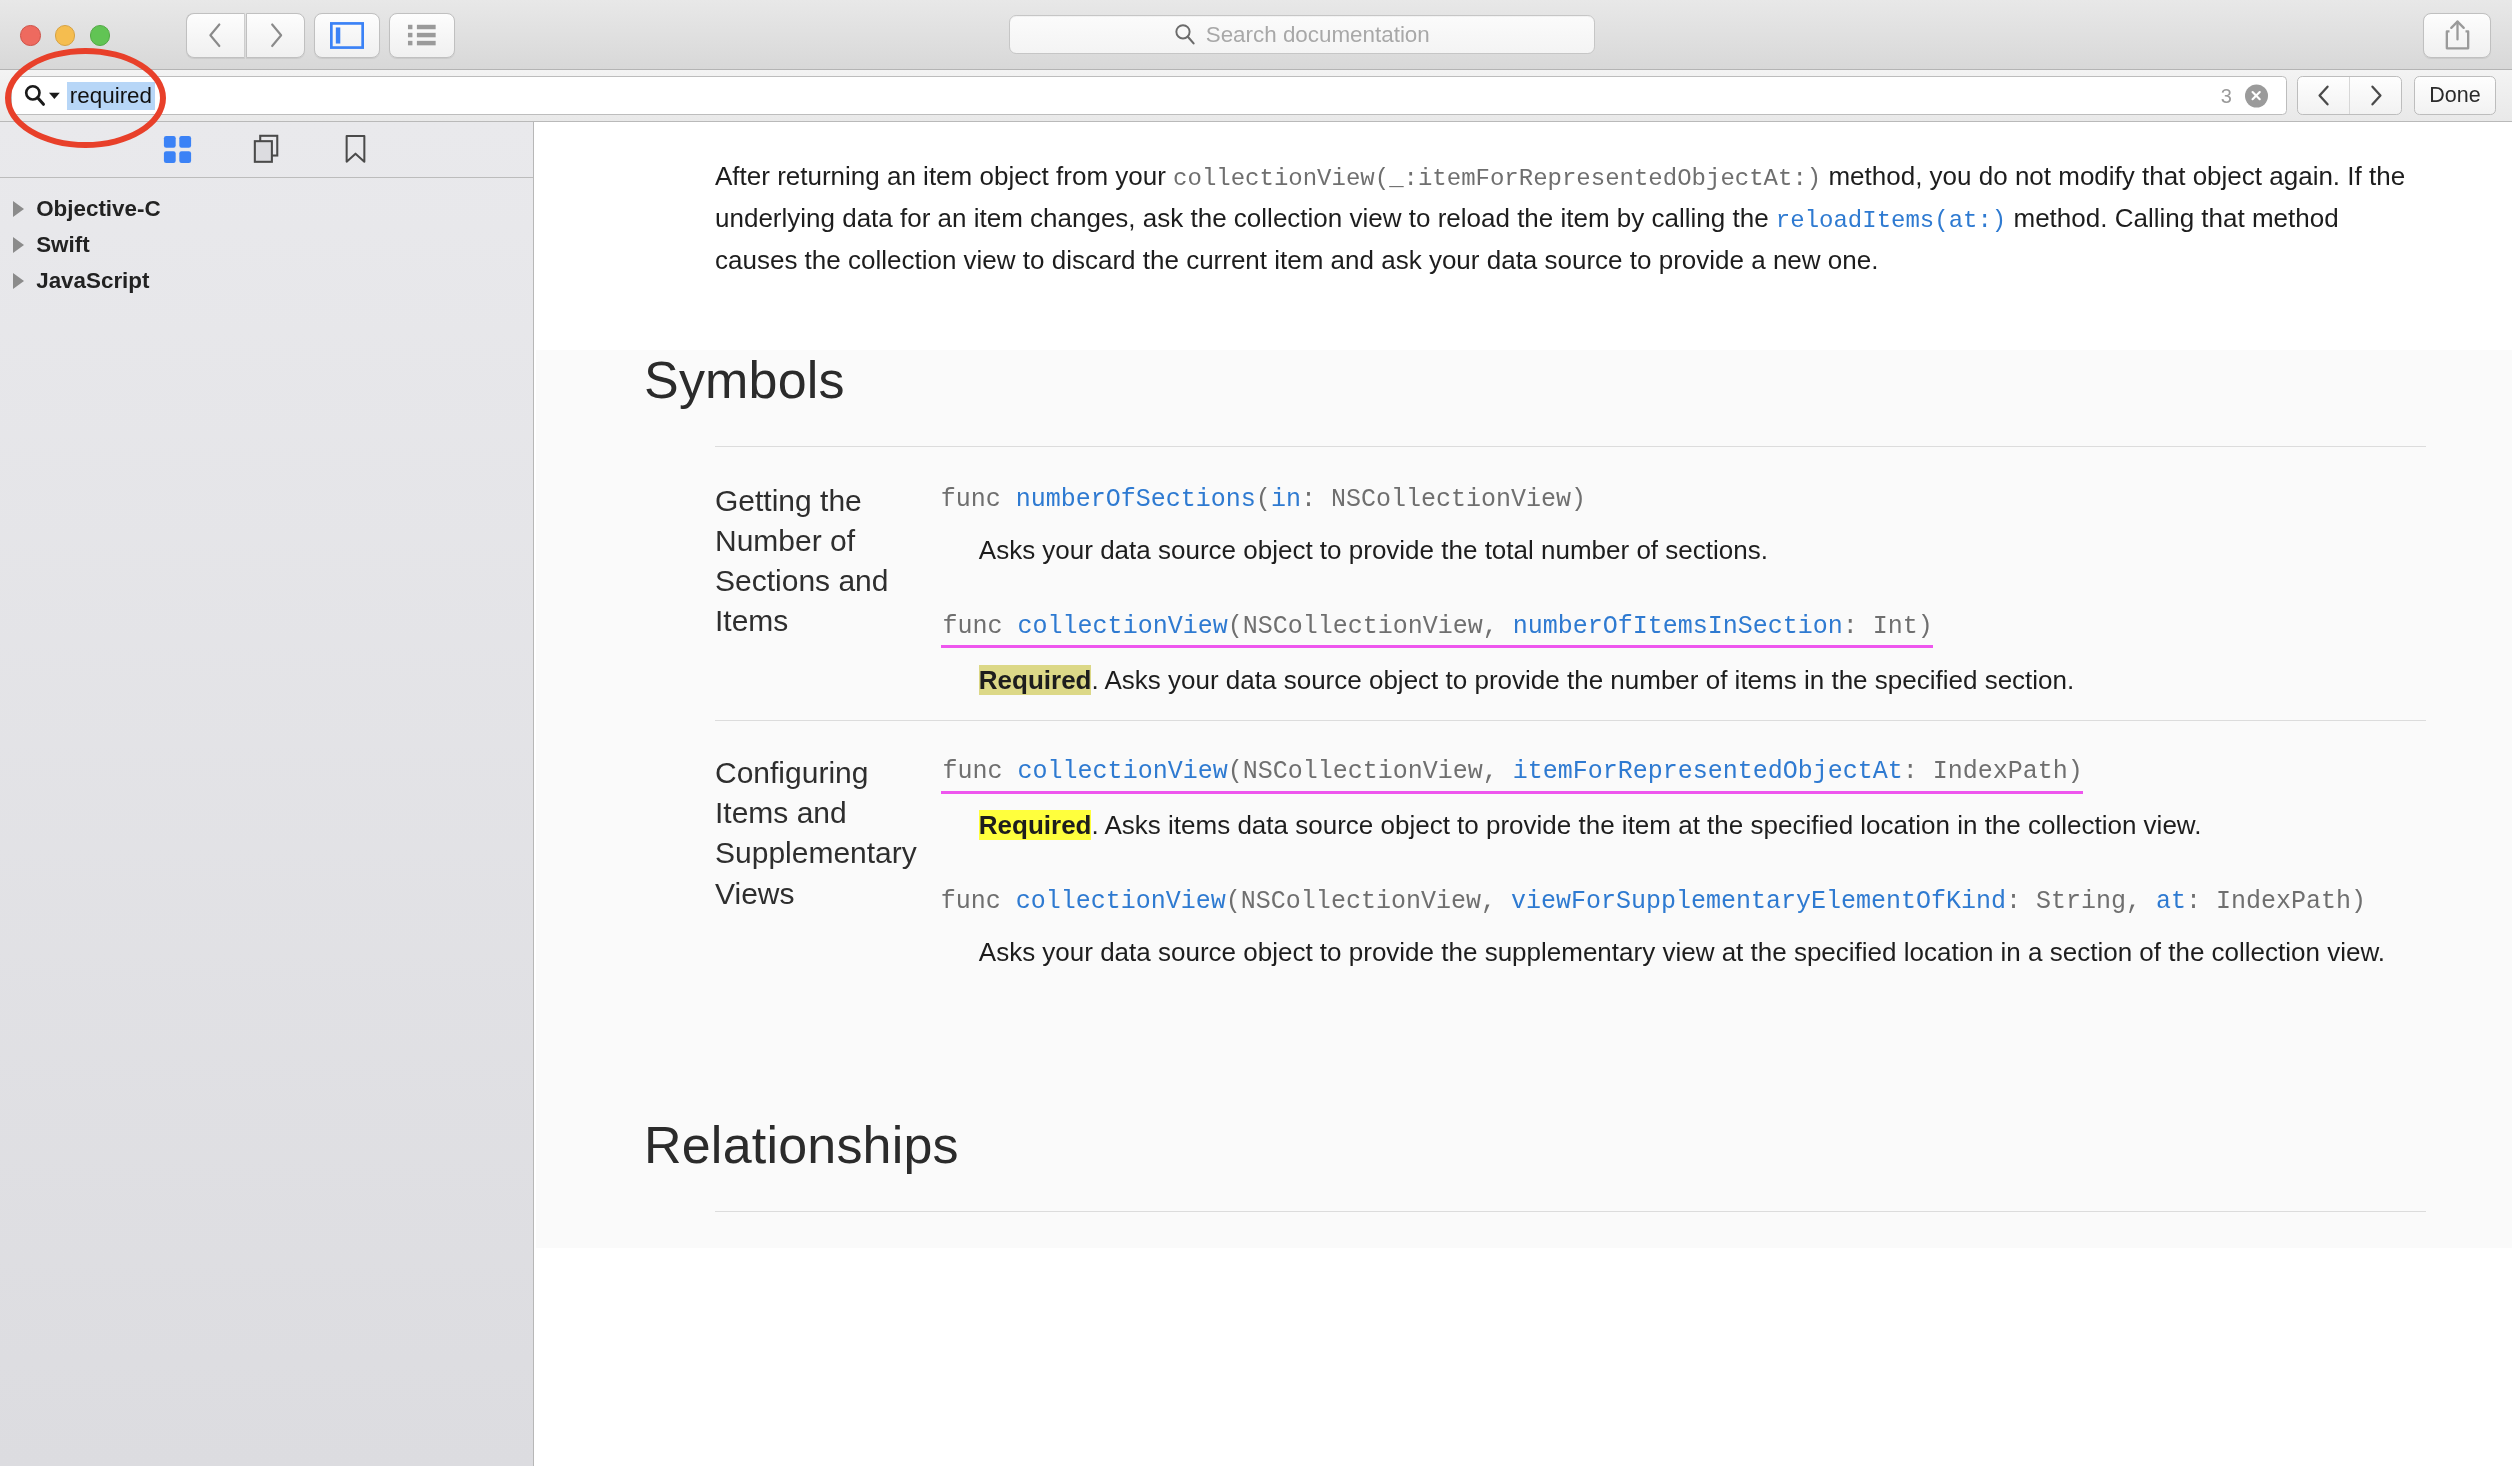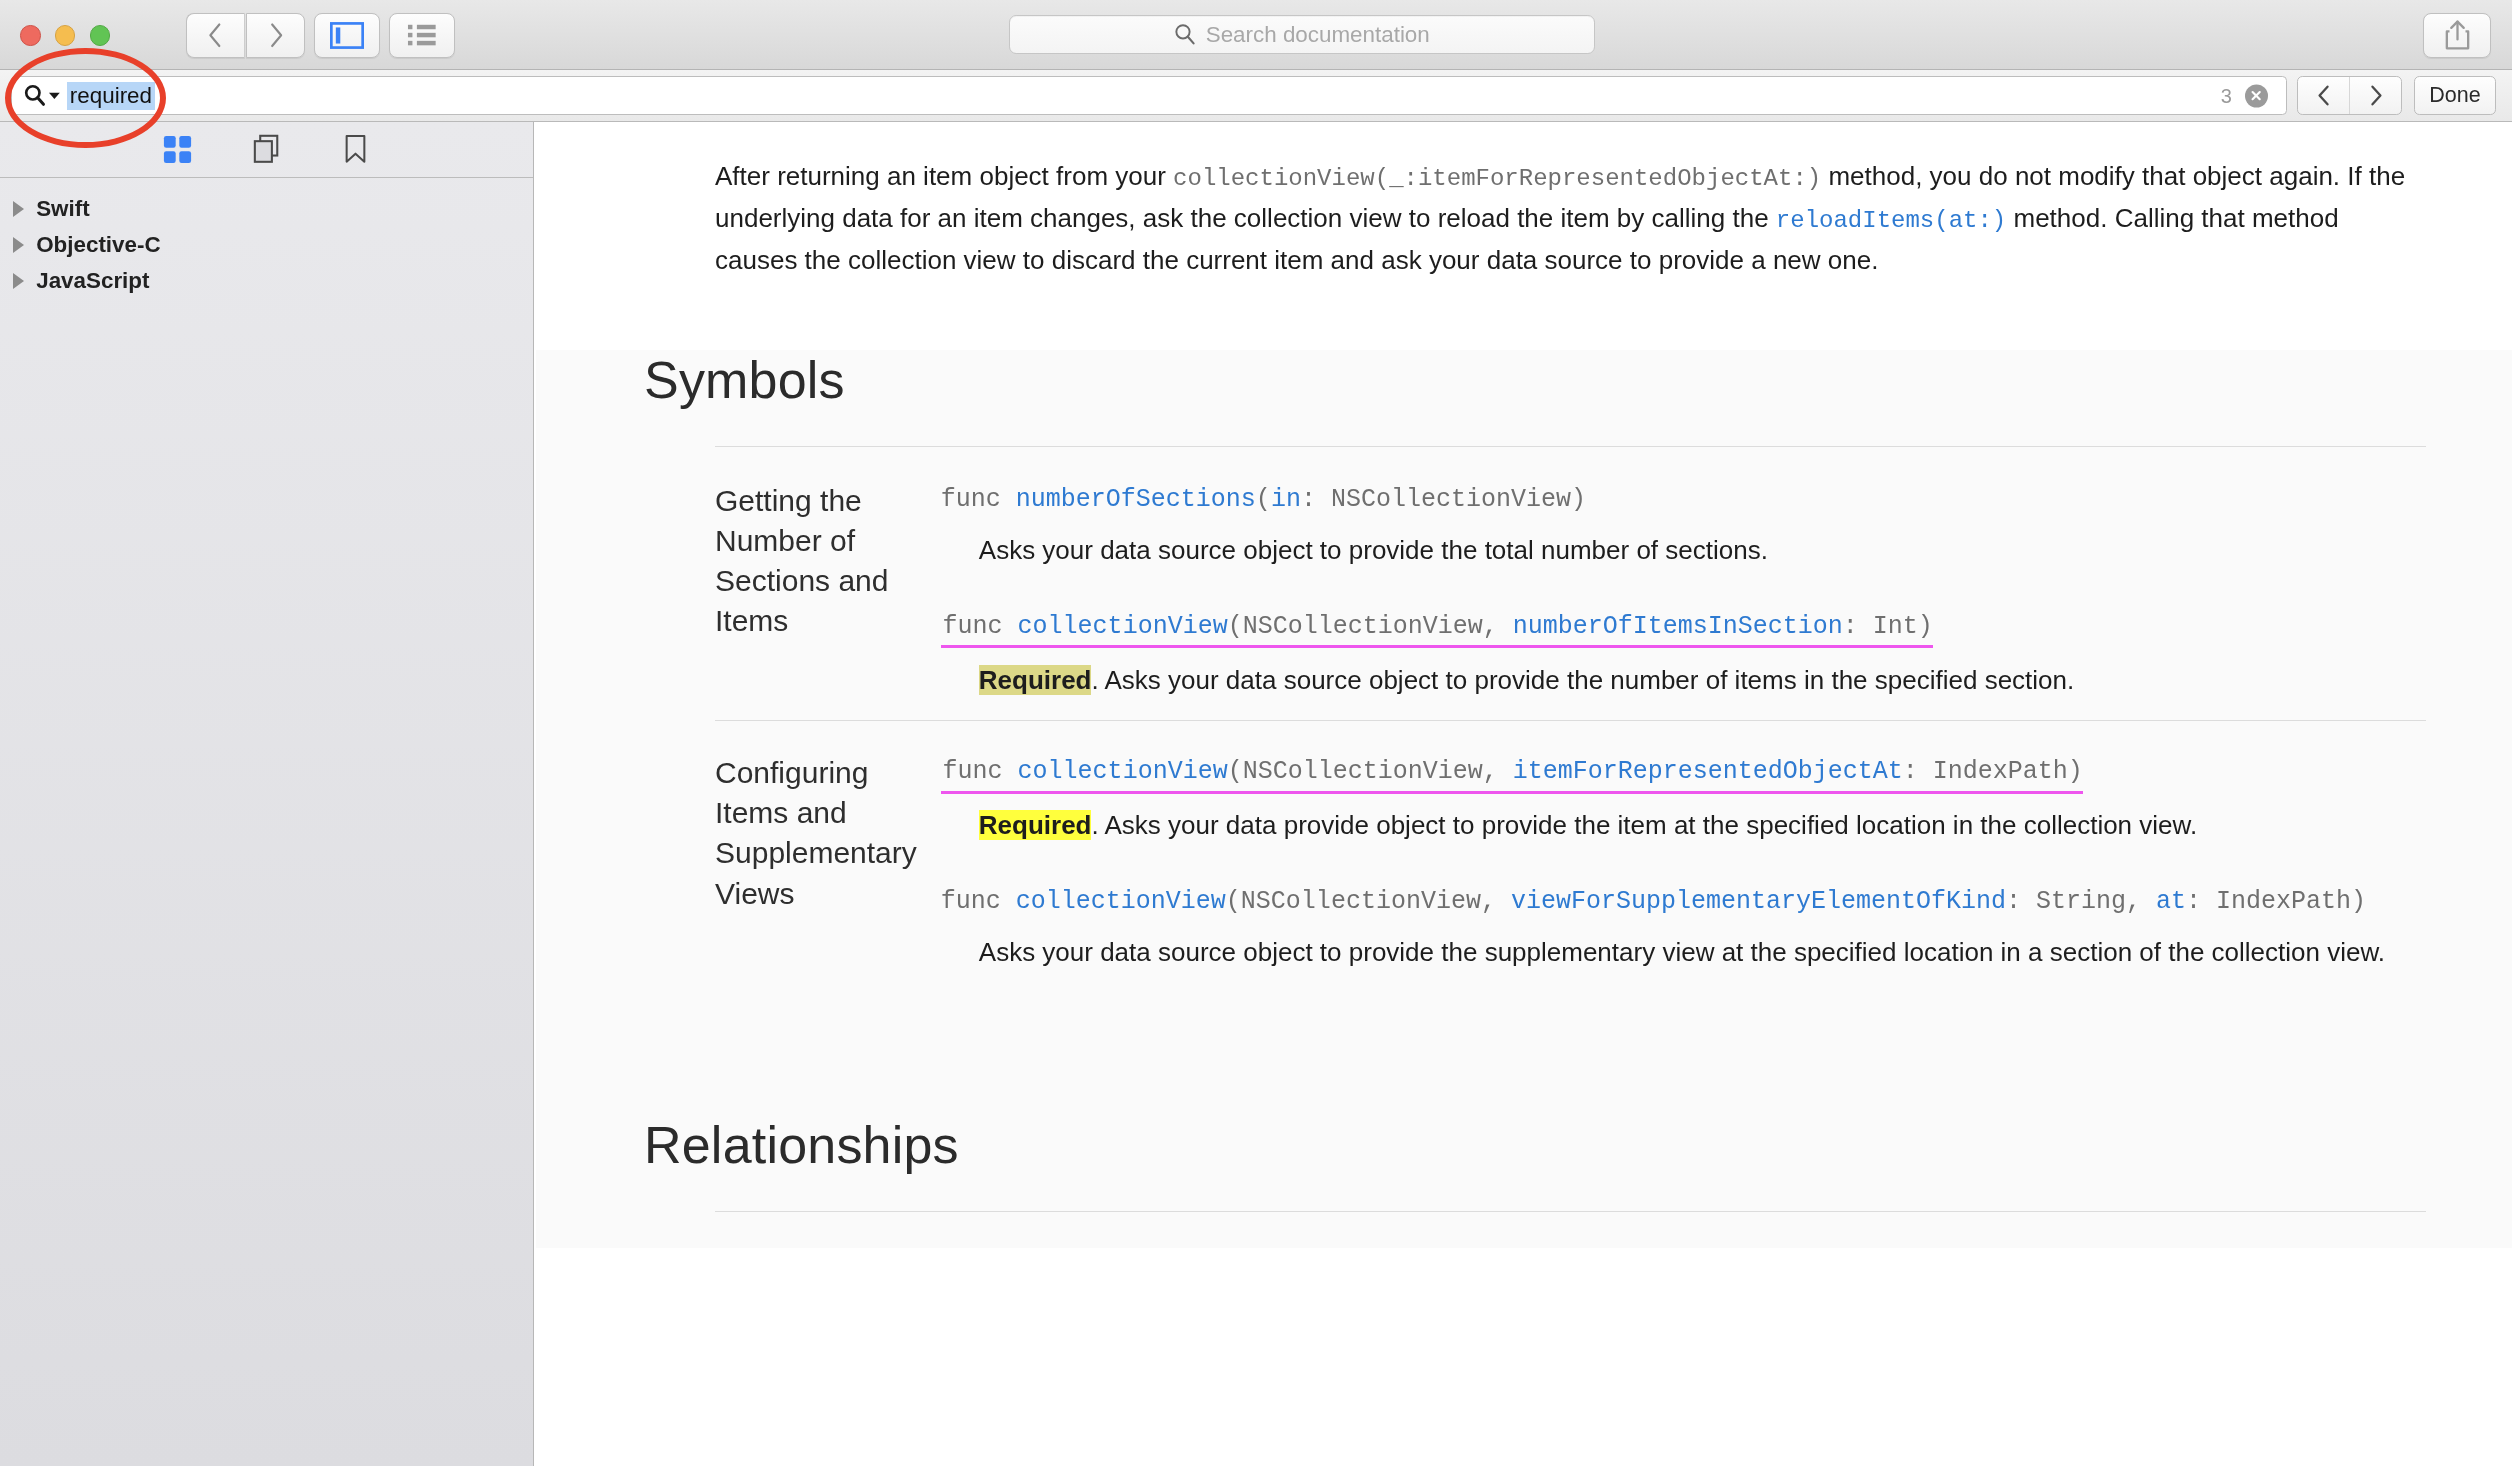--- a/index.html
+++ b/index.html
@@ -305,25 +305,25 @@
       <span class="sb-icon">
         <svg width="23" height="30.5" viewBox="0 0 26 34">
           <path d="M3 2 H23 V31 L13 22 L3 31 Z" fill="none" stroke="#4a4a4a" stroke-width="2.3" stroke-linejoin="round"></path>
         </svg>
       </span>
     </div>
 
     <div class="sidebar-list">
       <div class="sb-row">
         <span class="sb-tri"></span>
-        <span class="sb-label">Swift</span>
+        <span class="sb-label">Objective-C</span>
       </div>
       <div class="sb-row">
         <span class="sb-tri"></span>
-        <span class="sb-label">Objective-C</span>
+        <span class="sb-label">Swift</span>
       </div>
       <div class="sb-row">
         <span class="sb-tri"></span>
         <span class="sb-label">JavaScript</span>
       </div>
     </div>
   </div>
 
   <div class="content">
 
@@ -360,21 +360,21 @@
       </div>
 
       <div class="symrow divided">
         <div class="sym-left">Configuring Items and Supplementary Views</div>
         <div class="sym-right">
 
           <div>
             <div class="sig">
               <span class="sig-wrap ul"><span>func </span><span class="id">collectionView</span><span>(NSCollectionView, </span><span class="id">itemForRepresentedObjectAt</span><span>: IndexPath)</span></span>
             </div>
-            <div class="desc"><span class="hl-active">Required</span><span>. Asks your data provide object to provide the item at the specified location in the collection view.</span></div>
+            <div class="desc"><span class="hl-active">Required</span><span>. Asks items data source object to provide the item at the specified location in the collection view.</span></div>
           </div>
 
           <div class="blk">
             <div class="sig">
               <span>func </span><span class="id">collectionView</span><span>(NSCollectionView, </span><span class="id">viewForSupplementaryElementOfKind</span><span>: String, </span><span class="id">at</span><span>: IndexPath)</span>
             </div>
             <div class="desc">Asks your data source object to provide the supplementary view at the specified location in a section of the collection view.</div>
           </div>
 
         </div>

